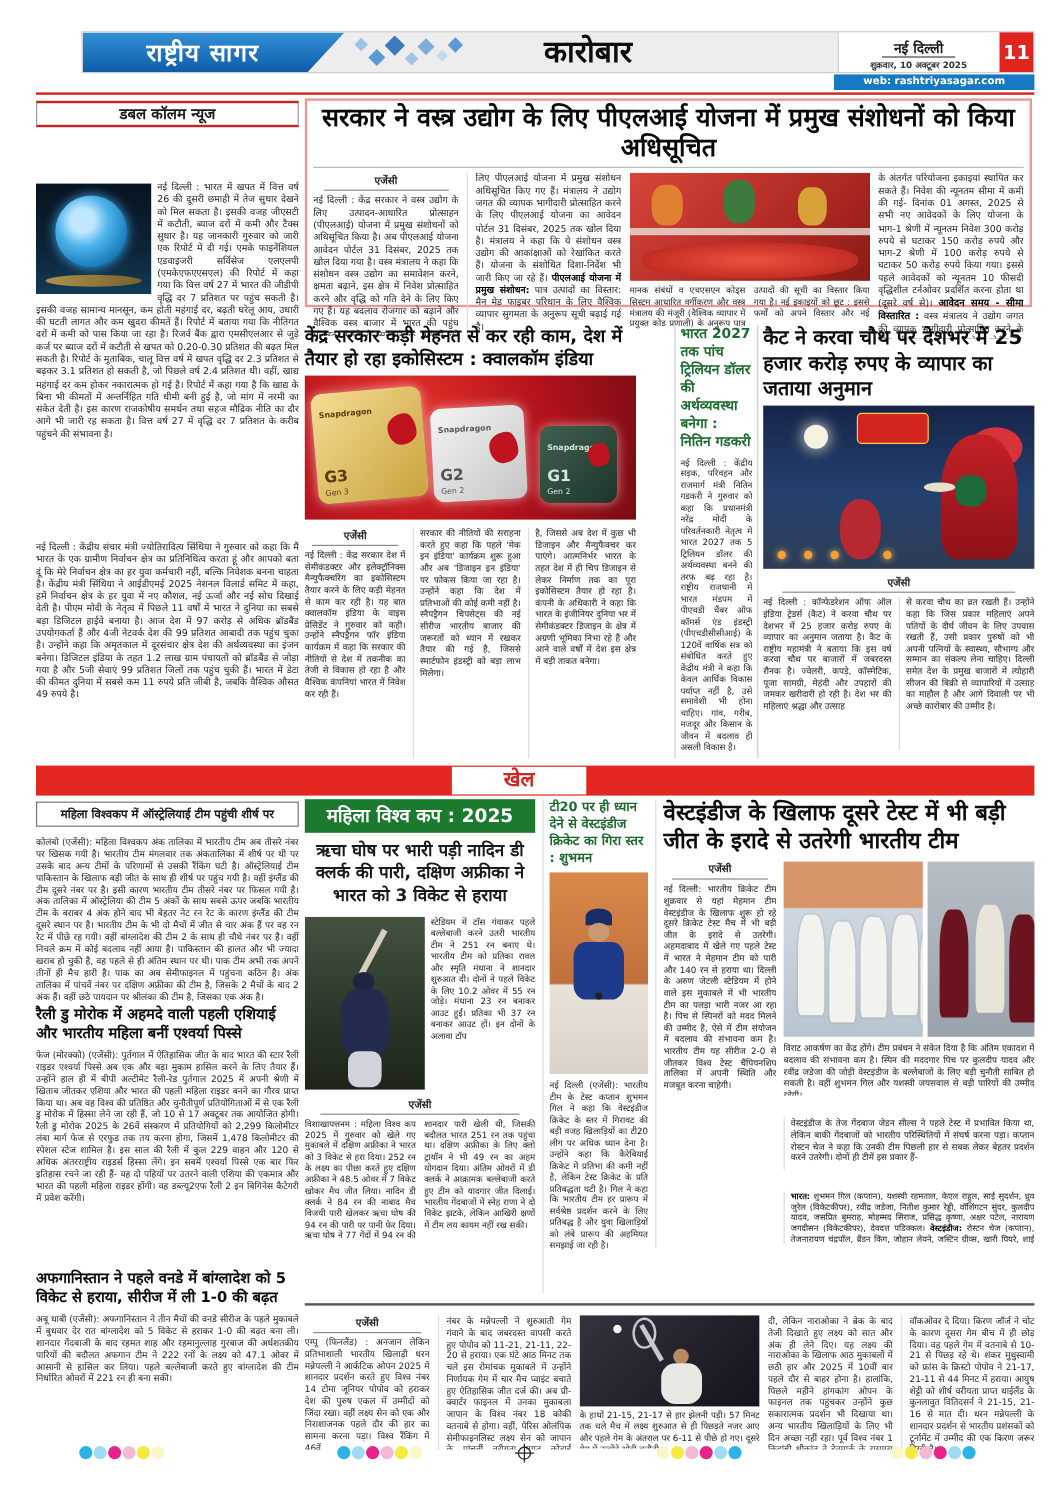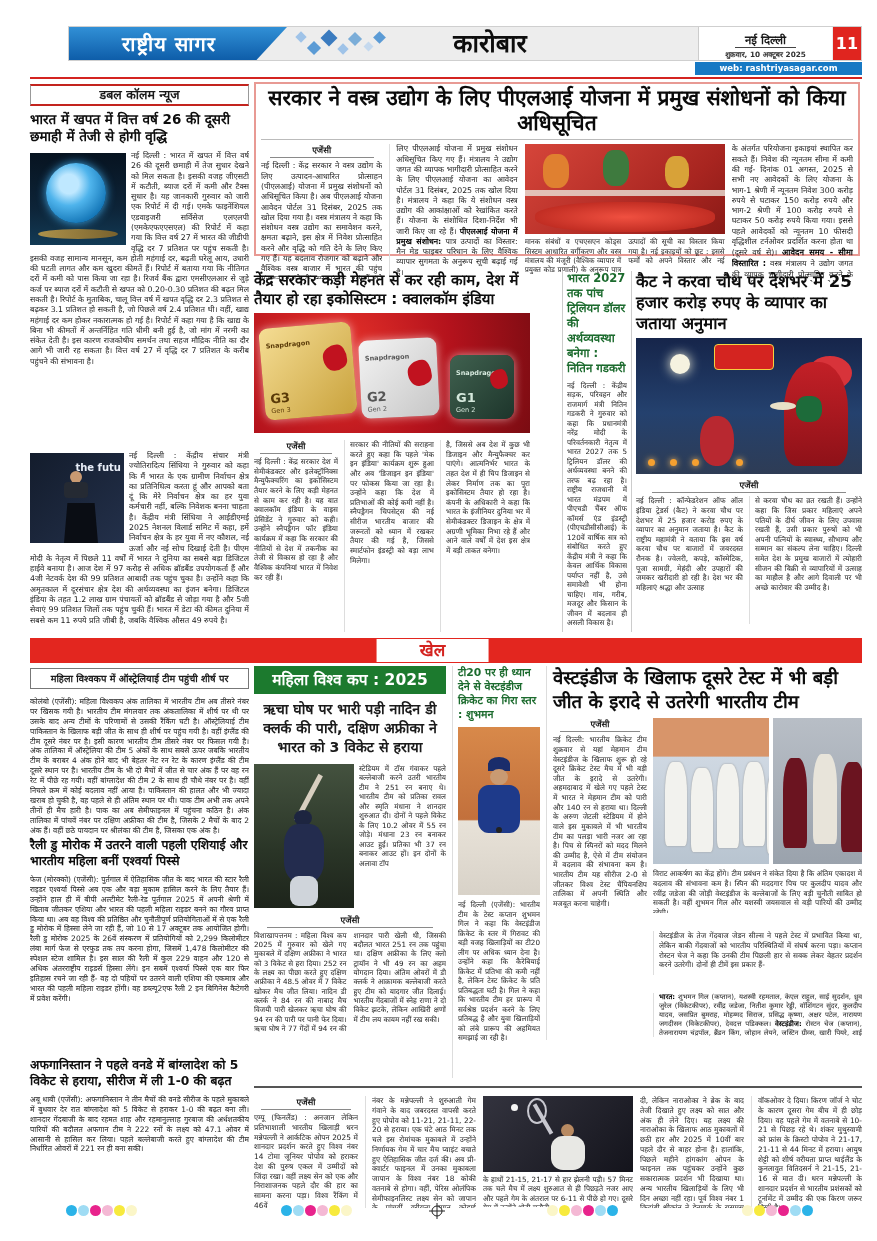--- a/index.html
+++ b/index.html
@@ -213,36 +213,29 @@
       <div id="city-name">नई दिल्ली</div>
       <div id="date-line">शुक्रवार, 10 अक्टूबर 2025</div>
     </div>
     <div id="page-num">11</div>
   </div>
   <div class="abs" id="web-strip">web: rashtriyasagar.com</div>
   <div class="abs" id="red-rule"></div>
 
   <div class="abs" id="dc-box">डबल कॉलम न्यूज</div>
 
-  <div class="abs headline" id="a1-head">भारत में खपत में वित्त वर्ष 26 की दूसरी छमाही में तेजी से होगी वृद्धि</div>
   <div class="abs body-text" id="a1-body">
     <span class="float-photo" id="photo-globe">
       <span class="globe"></span>
         <span class="coins"></span>
     </span>
     <span>नई दिल्ली : भारत में खपत में वित्त वर्ष 26 की दूसरी छमाही में तेज सुधार देखने को मिल सकता है। इसकी वजह जीएसटी में कटौती, ब्याज दरों में कमी और टैक्स सुधार है। यह जानकारी गुरुवार को जारी एक रिपोर्ट में दी गई। एमके फाइनेंशियल एडवाइजरी सर्विसेज एलएलपी (एमकेएफएएसएल) की रिपोर्ट में कहा गया कि वित्त वर्ष 27 में भारत की जीडीपी वृद्धि दर 7 प्रतिशत पर पहुंच सकती है। इसकी वजह सामान्य मानसून, कम होती महंगाई दर, बढ़ती घरेलू आय, उधारी की घटती लागत और कम खुदरा कीमतें हैं। रिपोर्ट में बताया गया कि नीतिगत दरों में कमी को पास किया जा रहा है। रिजर्व बैंक द्वारा एमसीएलआर से जुड़े कर्ज पर ब्याज दरों में कटौती से खपत को 0.20-0.30 प्रतिशत की बढ़त मिल सकती है। रिपोर्ट के मुताबिक, चालू वित्त वर्ष में खपत वृद्धि दर 2.3 प्रतिशत से बढ़कर 3.1 प्रतिशत हो सकती है, जो पिछले वर्ष 2.4 प्रतिशत थी। वहीं, खाद्य महंगाई दर कम होकर नकारात्मक हो गई है। रिपोर्ट में कहा गया है कि खाद्य के बिना भी कीमतों में अन्तर्निहित गति धीमी बनी हुई है, जो मांग में नरमी का संकेत देती है। इस कारण राजकोषीय समर्थन तथा सहज मौद्रिक नीति का दौर आगे भी जारी रह सकता है। वित्त वर्ष 27 में वृद्धि दर 7 प्रतिशत के करीब पहुंचने की संभावना है।</span>
   </div>
 
   <div class="abs body-text" id="a2-body">
-    <span class="float-photo" id="photo-sindhia">
-      <span class="backdrop-text">the futu</span>
-      <span class="podium"></span>
-        <span class="head"></span>
-        <span class="suit"></span>
-    </span>
     <span>नई दिल्ली : केंद्रीय संचार मंत्री ज्योतिरादित्य सिंधिया ने गुरुवार को कहा कि मैं भारत के एक ग्रामीण निर्वाचन क्षेत्र का प्रतिनिधित्व करता हूं और आपको बता दूं कि मेरे निर्वाचन क्षेत्र का हर युवा कर्मचारी नहीं, बल्कि निवेशक बनना चाहता है। केंद्रीय मंत्री सिंधिया ने आईडीएमई 2025 नेशनल विलार्ड समिट में कहा, हमें निर्वाचन क्षेत्र के हर युवा में नए कौशल, नई ऊर्जा और नई सोच दिखाई देती है। पीएम मोदी के नेतृत्व में पिछले 11 वर्षों में भारत ने दुनिया का सबसे बड़ा डिजिटल हाईवे बनाया है। आज देश में 97 करोड़ से अधिक ब्रॉडबैंड उपयोगकर्ता हैं और 4जी नेटवर्क देश की 99 प्रतिशत आबादी तक पहुंच चुका है। उन्होंने कहा कि अमृतकाल में दूरसंचार क्षेत्र देश की अर्थव्यवस्था का इंजन बनेगा। डिजिटल इंडिया के तहत 1.2 लाख ग्राम पंचायतों को ब्रॉडबैंड से जोड़ा गया है और 5जी सेवाएं 99 प्रतिशत जिलों तक पहुंच चुकी हैं। भारत में डेटा की कीमत दुनिया में सबसे कम 11 रुपये प्रति जीबी है, जबकि वैश्विक औसत 49 रुपये है।</span>
   </div>
 
   <div class="abs" id="main-box">
     <div id="main-head" class="headline">सरकार ने वस्त्र उद्योग के लिए पीएलआई योजना में प्रमुख संशोधनों को किया अधिसूचित</div>
     <div id="main-cols">
       <div class="mcol">
         <span class="byline">एजेंसी</span>
         <div class="body-text" style="height:118px;">नई दिल्ली : केंद्र सरकार ने वस्त्र उद्योग के लिए उत्पादन-आधारित प्रोत्साहन (पीएलआई) योजना में प्रमुख संशोधनों को अधिसूचित किया है। अब पीएलआई योजना आवेदन पोर्टल 31 दिसंबर, 2025 तक खोल दिया गया है। वस्त्र मंत्रालय ने कहा कि संशोधन वस्त्र उद्योग का समावेशन करने, क्षमता बढ़ाने, इस क्षेत्र में निवेश प्रोत्साहित करने और वृद्धि को गति देने के लिए किए गए हैं। यह बदलाव रोजगार को बढ़ाने और वैश्विक वस्त्र बाजार में भारत की पहुंच मजबूत बनाने के सरकार के प्रयासों को रेखांकित करते हैं।</div>
       </div>
@@ -327,21 +320,21 @@
     </div>
   </div>
 
   <div class="abs" id="khel-band">
     <div id="khel-label">खेल</div>
   </div>
 
   <div class="abs" id="s1-head">महिला विश्वकप में ऑस्ट्रेलियाई टीम पहुंची शीर्ष पर</div>
   <div class="abs body-text" id="s1-body" style="font-size:7.5px;">कोलंबो (एजेंसी): महिला विश्वकप अंक तालिका में भारतीय टीम अब तीसरे नंबर पर खिसक गयी है। भारतीय टीम मंगलवार तक अंकतालिका में शीर्ष पर थी पर उसके बाद अन्य टीमों के परिणामों से उसकी रैंकिंग घटी है। ऑस्ट्रेलियाई टीम पाकिस्तान के खिलाफ बड़ी जीत के साथ ही शीर्ष पर पहुंच गयी है। वहीं इंग्लैंड की टीम दूसरे नंबर पर है। इसी कारण भारतीय टीम तीसरे नंबर पर फिसल गयी है। अंक तालिका में ऑस्ट्रेलिया की टीम 5 अंकों के साथ सबसे ऊपर जबकि भारतीय टीम के बराबर 4 अंक होने बाद भी बेहतर नेट रन रेट के कारण इंग्लैंड की टीम दूसरे स्थान पर है। भारतीय टीम के भी दो मैचों में जीत से चार अंक हैं पर वह रन रेट में पीछे रह गयी। वहीं बांग्लादेश की टीम 2 के साथ ही चौथे नंबर पर है। वहीं निचले क्रम में कोई बदलाव नहीं आया है। पाकिस्तान की हालत और भी ज्यादा खराब हो चुकी है, वह पहले से ही अंतिम स्थान पर थी। पाक टीम अभी तक अपने तीनों ही मैच हारी है। पाक का अब सेमीफाइनल में पहुंचना कठिन है। अंक तालिका में पांचवें नंबर पर दक्षिण अफ्रीका की टीम है, जिसके 2 मैचों के बाद 2 अंक हैं। वहीं छठे पायदान पर श्रीलंका की टीम है, जिसका एक अंक है।</div>
 
-  <div class="abs headline" id="s2-head">रैली डु मोरोक में उतरने वाली पहली एशियाई और भारतीय महिला बनीं एश्वर्या पिस्से</div>
+  <div class="abs headline" id="s2-head">रैली डु मोरोक में अहमदे वाली पहली एशियाई और भारतीय महिला बनीं एश्वर्या पिस्से</div>
   <div class="abs body-text" id="s2-body" style="font-size:7.5px;">फेज (मोरक्को) (एजेंसी): पुर्तगाल में ऐतिहासिक जीत के बाद भारत की स्टार रैली राइडर एश्वर्या पिस्से अब एक और बड़ा मुकाम हासिल करने के लिए तैयार हैं। उन्होंने हाल ही में बीपी अल्टीमेट रैली-रेड पुर्तगाल 2025 में अपनी श्रेणी में खिताब जीतकर एशिया और भारत की पहली महिला राइडर बनने का गौरव प्राप्त किया था। अब वह विश्व की प्रतिष्ठित और चुनौतीपूर्ण प्रतियोगिताओं में से एक रैली डु मोरोक में हिस्सा लेने जा रही हैं, जो 10 से 17 अक्टूबर तक आयोजित होगी। रैली डु म‍ोरोक 2025 के 26वें संस्करण में प्रतियोगियों को 2,299 किलोमीटर लंबा मार्ग फेज से एरफुड तक तय करना होगा, जिसमें 1,478 किलोमीटर की स्पेशल स्टेज शामिल है। इस साल की रैली में कुल 229 वाहन और 120 से अधिक अंतरराष्ट्रीय राइडर्स हिस्सा लेंगे। इन सबमें एश्वर्या पिस्से एक बार फिर इतिहास रचने जा रही हैं- वह दो पहियों पर उतरने वाली एशिया की एकमात्र और भारत की पहली महिला राइडर होंगी। वह डब्ल्यू2एफ रैली 2 इन बिगिनेस कैटेगरी में प्रवेश करेंगी।</div>
 
   <div class="abs headline" id="s3-head">अफगानिस्तान ने पहले वनडे में बांग्लादेश को 5 विकेट से हराया, सीरीज में ली 1-0 की बढ़त</div>
   <div class="abs body-text" id="s3-body" style="font-size:7.5px;">अबू धाबी (एजेंसी): अफगानिस्तान ने तीन मैचों की वनडे सीरीज के पहले मुकाबले में बुधवार देर रात बांग्लादेश को 5 विकेट से हराकर 1-0 की बढ़त बना ली। शानदार गेंदबाजी के बाद रहमत शाह और रहमानुल्लाह गुरबाज की अर्धशतकीय पारियों की बदौलत अफगान टीम ने 222 रनों के लक्ष्य को 47.1 ओवर में आसानी से हासिल कर लिया। पहले बल्लेबाजी करते हुए बांग्लादेश की टीम निर्धारित ओवरों में 221 रन ही बना सकी।</div>
 
   <div class="abs" id="wwc">
     <div id="wwc-box">महिला विश्व कप : 2025</div>
     <div id="wwc-head">ऋचा घोष पर भारी पड़ी नादिन डी क्लर्क की पारी, दक्षिण अफ्रीका ने भारत को 3 विकेट से हराया</div>
     <div id="wwc-media">
       <div id="photo-wbatter">

